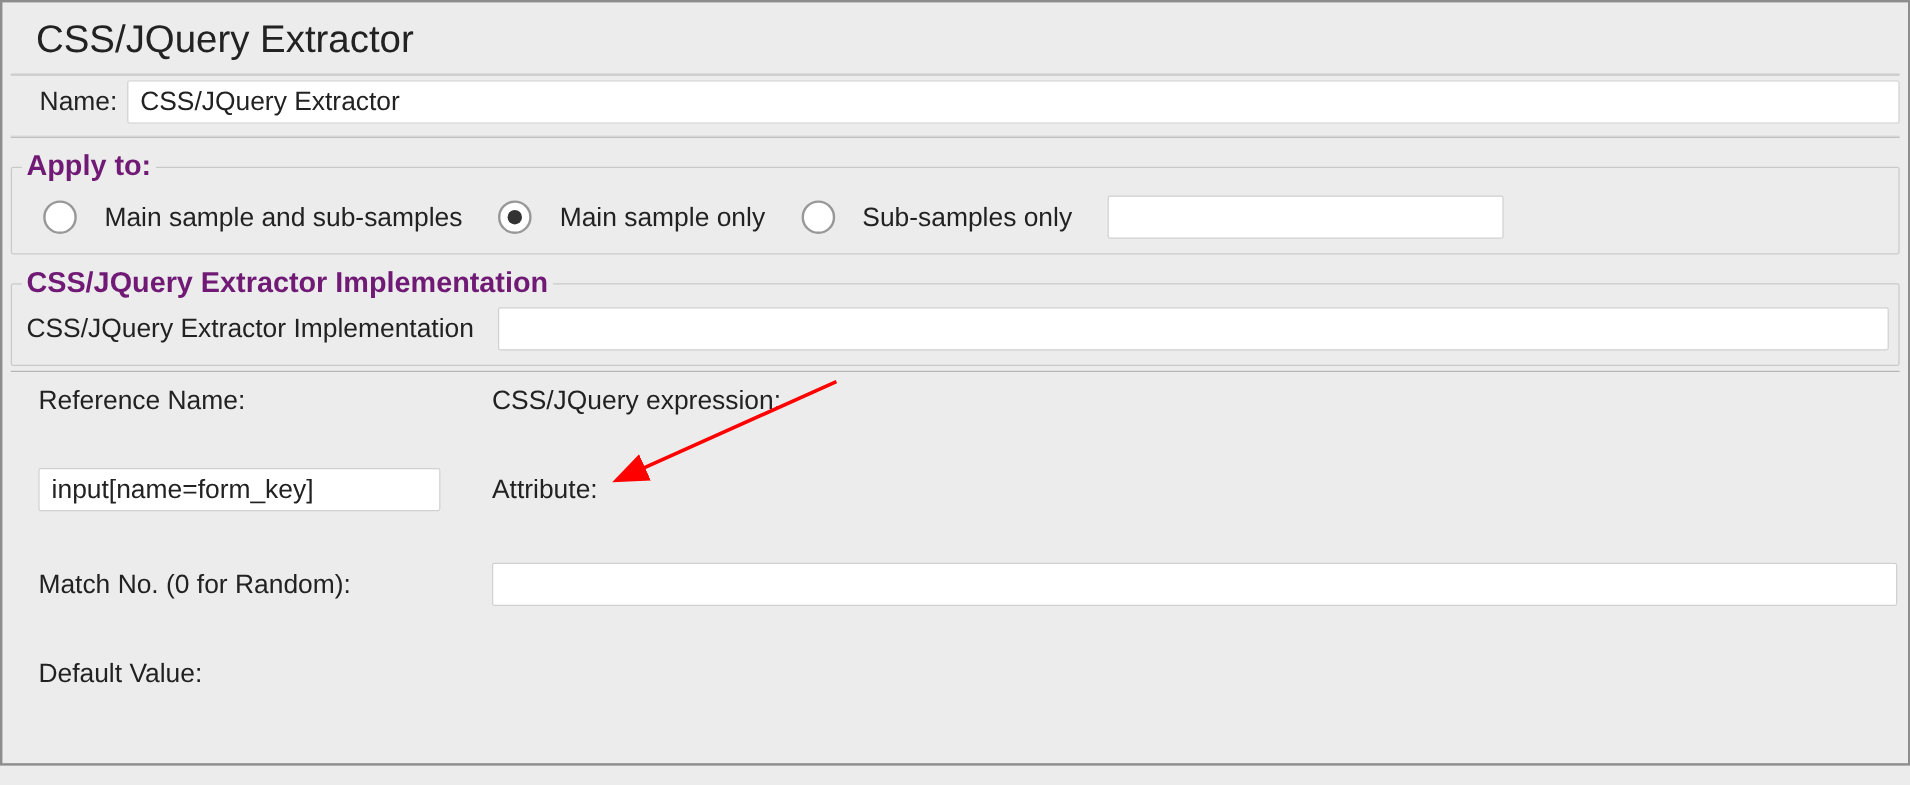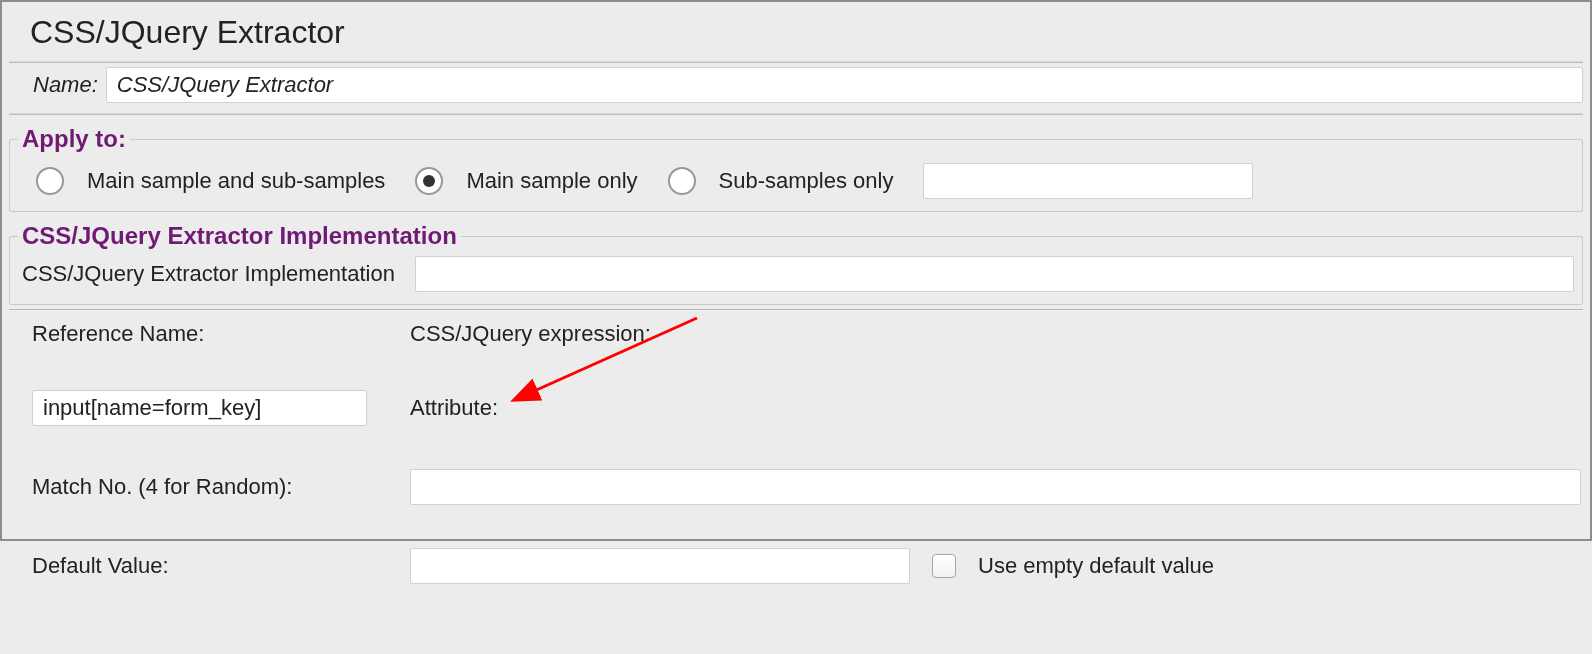--- a/index.html
+++ b/index.html
@@ -8,21 +8,21 @@
     width: 1592px;
     height: 654px;
     background: #ececec;
     font-family: "Lucida Grande", "Segoe UI", Arial, sans-serif;
     font-size: 22px;
     color: #222;
   }
   .panel-outer {
     box-sizing: border-box;
     width: 1592px;
-    height: 541px;
+    height: 638px;
     border: 2px solid #8d8d8d;
     background: #ececec;
     position: relative;
   }
   .panel-title {
     font-size: 32px;
     font-weight: 400;
     padding: 12px 0 0 28px;
     color: #222;
   }
@@ -33,21 +33,20 @@
   }
   .heavy-divider {
     border-top: 1px solid #b5b5b5;
     border-bottom: 1px solid #eee;
     margin: 4px 7px 0 7px;
   }
   .row {
     display: flex;
     align-items: flex-start;
     margin: 4px 7px 0 7px;
-    font-style: italic;
   }
   .label {
     padding: 5px 8px 5px 24px;
     white-space: nowrap;
   }
   .input-text {
     flex: 1;
     height: 36px;
     border: 1px solid #d0d0d0;
     background: #ffffff;
@@ -199,29 +198,24 @@
   <div class="heavy-divider"></div>
 
   <div class="form-grid">
     <div class="flabel">Reference Name:</div>
 
     <div class="flabel">CSS/JQuery expression:</div>
     <input type="text" class="input-text" value="input[name=form_key]" style="">
 
     <div class="flabel">Attribute:</div>
 
-    <div class="flabel">Match No. (4 for Random):</div>
+    <div class="flabel">Match No. (0 for Random):</div>
     <input type="text" class="input-text" value="" style="">
 
     <div class="flabel">Default Value:</div>
-    <div class="default-cell">
-      <input type="text" class="input-text" value="" style="">
-      <span class="checkbox"></span>
-      <span>Use empty default value</span>
-    </div>
   </div>
 
   <svg class="annot-arrow" width="220" height="100">
     <defs>
       <marker id="ah" markerWidth="10" markerHeight="10" refX="2" refY="4" orient="auto">
         <path d="M0,0 L0,8 L10,4 Z" fill="#ff0000"></path>
       </marker>
     </defs>
     <line x1="195" y1="6" x2="30" y2="80" stroke="#ff0000" stroke-width="3" marker-end="url(#ah)"></line>
   </svg>

